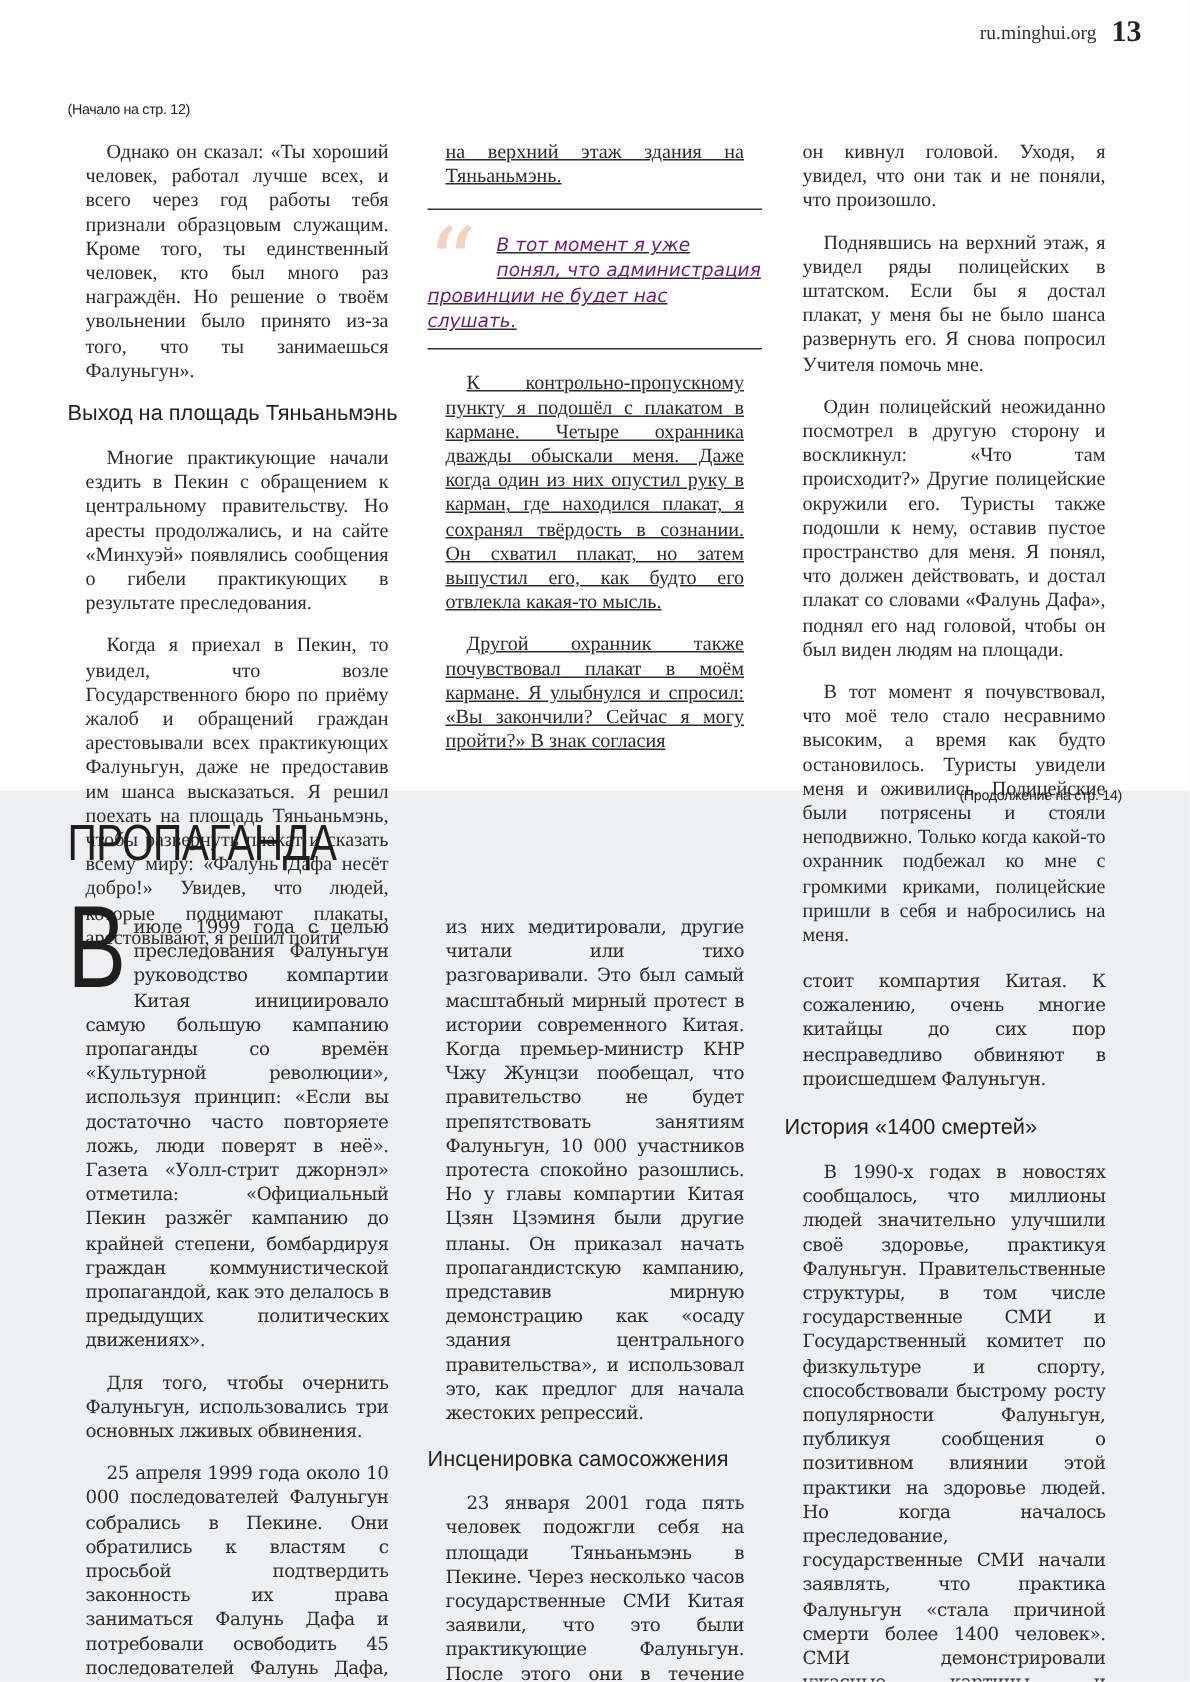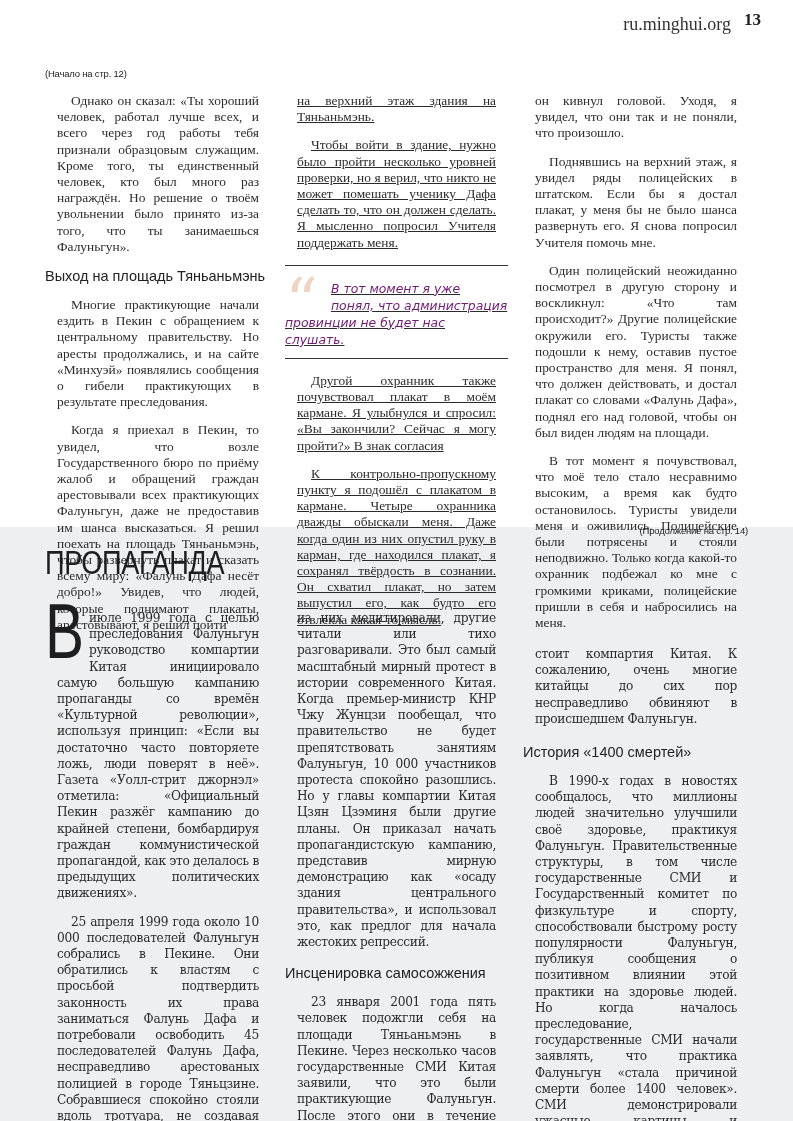--- a/index.html
+++ b/index.html
@@ -3,22 +3,22 @@
   <meta charset="utf-8">
   <style>
     html, body { margin: 0; padding: 0; }
     body {
       width: 793px; height: 1121px; background: #ffffff; position: relative; overflow: hidden;
       font-family: "DejaVu Serif", "Liberation Serif", serif; color: #2a2a2a;
     }
     .top { position: absolute; left: 0; top: 0; width: 793px; height: 527px; background: #ffffff; }
     .bottom { position: absolute; left: 0; top: 527px; width: 793px; height: 594px; background: #eeeff1; }
 
-    .header-site { position: absolute; right: 62px; top: 14px; font-family: "Liberation Serif", serif; font-size: 18px; color: #333; }
-    .header-page { position: absolute; right: 32px; top: 10px; font-family: "Liberation Serif", serif; font-size: 17px; font-weight: bold; color: #222; }
+    .header-site { position: absolute; right: 62px; top: 14px; font-family: "Liberation Serif", serif; font-size: 13px; color: #333; }
+    .header-page { position: absolute; right: 32px; top: 10px; font-family: "Liberation Serif", serif; font-size: 20px; font-weight: bold; color: #222; }
 
     .note { font-family: "Liberation Sans", sans-serif; font-size: 9.5px; color: #222; letter-spacing: -0.2px; }
     .note-start { position: absolute; left: 45px; top: 68px; }
     .note-cont { position: absolute; right: 45px; top: 525px; }
 
     .col { position: absolute; font-family: "Liberation Serif", serif; font-size: 13.4px; line-height: 16.2px; text-align: justify; color: #2b2b2b; }
     .col p { margin: 12px; text-indent: 14px; }
     .col p.noindent { text-indent: 0; }
     .sub { font-family: "Liberation Sans", sans-serif; font-size: 14.5px; line-height: 18px; margin: 10px 0 1px 0; color: #222; }
 
@@ -54,49 +54,49 @@
 
 <div class="col c1">
   <p>Однако он сказал: «Ты хороший человек, работал лучше всех, и всего через год работы тебя признали образцовым служащим. Кроме того, ты единственный человек, кто был много раз награждён. Но решение о твоём увольнении было принято из-за того, что ты занимаешься Фалуньгун».</p>
   <div class="sub">Выход на площадь Тяньаньмэнь</div>
   <p>Многие практикующие начали ездить в Пекин с обращением к центральному правительству. Но аресты продолжались, и на сайте «Минхуэй» появлялись сообщения о гибели практикующих в результате преследования.</p>
   <p>Когда я приехал в Пекин, то увидел, что возле Государственного бюро по приёму жалоб и обращений граждан арестовывали всех практикующих Фалуньгун, даже не предоставив им шанса высказаться. Я решил поехать на площадь Тяньаньмэнь, чтобы развернуть плакат и сказать всему миру: «Фалунь Дафа несёт добро!» Увидев, что людей, которые поднимают плакаты, арестовывают, я решил пойти</p>
 </div>
 
 <div class="col c2">
   <p class="noindent">на верхний этаж здания на Тяньаньмэнь.</p>
-  <p>Чтобы войти в здание, нужно было пройти несколько уровней проверки, но я верил, что никто не может помешать ученику Дафа сделать то, что он должен сделать. Я мысленно попросил Учителя поддержать меня.</p>
   <div class="quote-rule" style="margin-top:14px;"></div>
   <div class="quote">
     <span class="quote-mark">“</span>
     <div class="quote-text">
       <span>В тот момент я уже</span><br>
       <span>понял, что администрация</span><br>
       <span class="last">провинции не будет нас слушать.</span>
     </div>
   </div>
   <div class="quote-rule" style="margin-bottom:14px;"></div>
+  <p>К контрольно-пропускному пункту я подошёл с плакатом в кармане. Четыре охранника дважды обыскали меня. Даже когда один из них опустил руку в карман, где находился плакат, я сохранял твёрдость в сознании. Он схватил плакат, но затем выпустил его, как будто его отвлекла какая-то мысль.</p>
   <p>Другой охранник также почувствовал плакат в моём кармане. Я улыбнулся и спросил: «Вы закончили? Сейчас я могу пройти?» В знак согласия</p>
-  <p>К контрольно-пропускному пункту я подошёл с плакатом в кармане. Четыре охранника дважды обыскали меня. Даже когда один из них опустил руку в карман, где находился плакат, я сохранял твёрдость в сознании. Он схватил плакат, но затем выпустил его, как будто его отвлекла какая-то мысль.</p>
 </div>
 
 <div class="col c3">
   <p class="noindent">он кивнул головой. Уходя, я увидел, что они так и не поняли, что произошло.</p>
   <p>Поднявшись на верхний этаж, я увидел ряды полицейских в штатском. Если бы я достал плакат, у меня бы не было шанса развернуть его. Я снова попросил Учителя помочь мне.</p>
   <p>Один полицейский неожиданно посмотрел в другую сторону и воскликнул: «Что там происходит?» Другие полицейские окружили его. Туристы также подошли к нему, оставив пустое пространство для меня. Я понял, что должен действовать, и достал плакат со словами «Фалунь Дафа», поднял его над головой, чтобы он был виден людям на площади.</p>
   <p>В тот момент я почувствовал, что моё тело стало несравнимо высоким, а время как будто остановилось. Туристы увидели меня и оживились. Полицейские были потрясены и стояли неподвижно. Только когда какой-то охранник подбежал ко мне с громкими криками, полицейские пришли в себя и набросились на меня.</p>
 </div>
 
 <span class="note note-cont">(Продолжение на стр. 14)</span>
 
 <div class="section-title">ПРОПАГАНДА</div>
 
 <div class="col b1">
   <span class="dropcap">В</span>
   <p class="noindent">июле 1999 года с целью преследования Фалуньгун руководство компартии Китая инициировало самую большую кампанию пропаганды со времён «Культурной революции», используя принцип: «Если вы достаточно часто повторяете ложь, люди поверят в неё». Газета «Уолл-стрит джорнэл» отметила: «Официальный Пекин разжёг кампанию до крайней степени, бомбардируя граждан коммунистической пропагандой, как это делалось в предыдущих политических движениях».</p>
+  <p>Для того, чтобы очернить Фалуньгун, использовались три основных лживых обвинения.</p>
   <p>25 апреля 1999 года около 10 000 последователей Фалуньгун собрались в Пекине. Они обратились к властям с просьбой подтвердить законность их права заниматься Фалунь Дафа и потребовали освободить 45 последователей Фалунь Дафа, несправедливо арестованых полицией в городе Тяньцзине. Собравшиеся спокойно стояли вдоль тротуара, не создавая никому помех. Некоторые</p>
 </div>
 
 <div class="col b2">
   <p class="noindent">из них медитировали, другие читали или тихо разговаривали. Это был самый масштабный мирный протест в истории современного Китая. Когда премьер-министр КНР Чжу Жунцзи пообещал, что правительство не будет препятствовать занятиям Фалуньгун, 10 000 участников протеста спокойно разошлись. Но у главы компартии Китая Цзян Цзэминя были другие планы. Он приказал начать пропагандистскую кампанию, представив мирную демонстрацию как «осаду здания центрального правительства», и использовал это, как предлог для начала жестоких репрессий.</p>
   <div class="sub" style="margin-top:14px;">Инсценировка самосожжения</div>
   <p>23 января 2001 года пять человек подожгли себя на площади Тяньаньмэнь в Пекине. Через несколько часов государственные СМИ Китая заявили, что это были практикующие Фалуньгун. После этого они в течение долгого времени публиковали ужасающие фотографии жертв. Однако вскоре появились доказательства того, что инцидент был инсценирован, участники были актёрами, а за фальсификацией самосожжения</p>
 </div>
 
 <div class="col b3">

